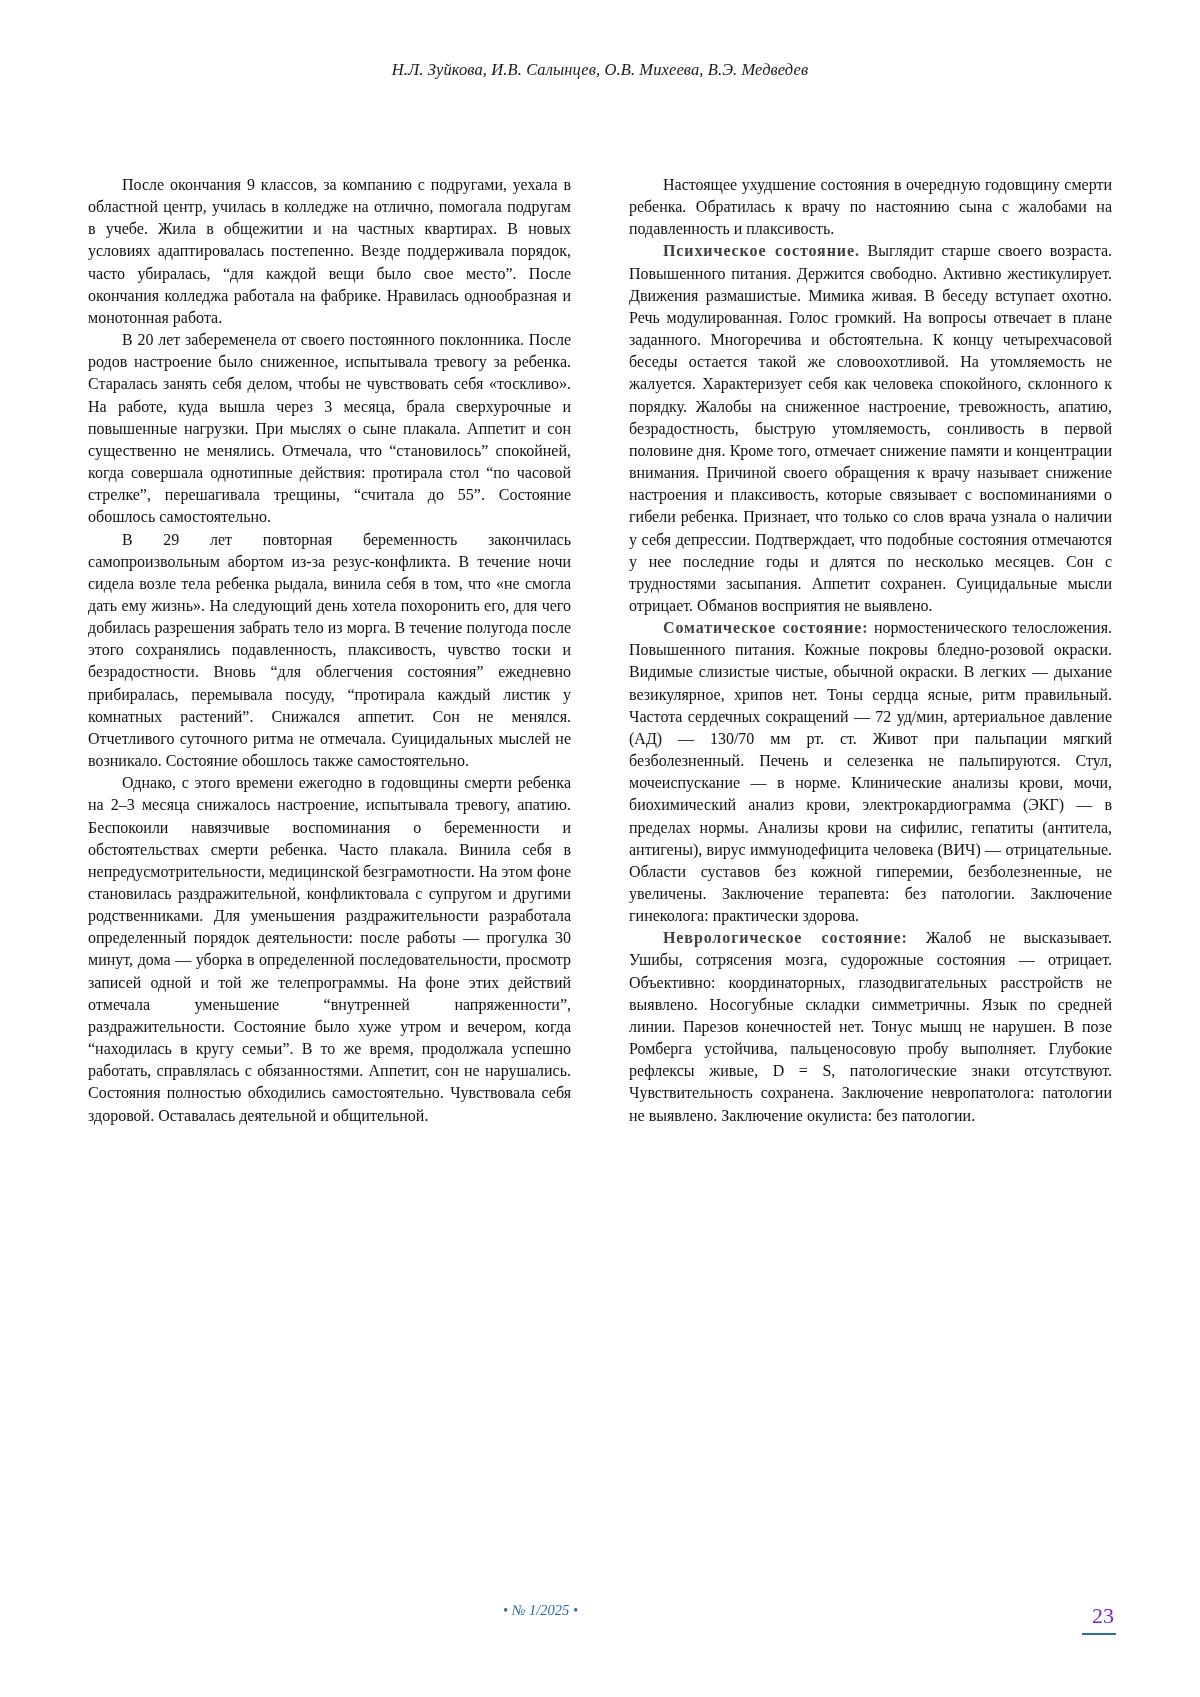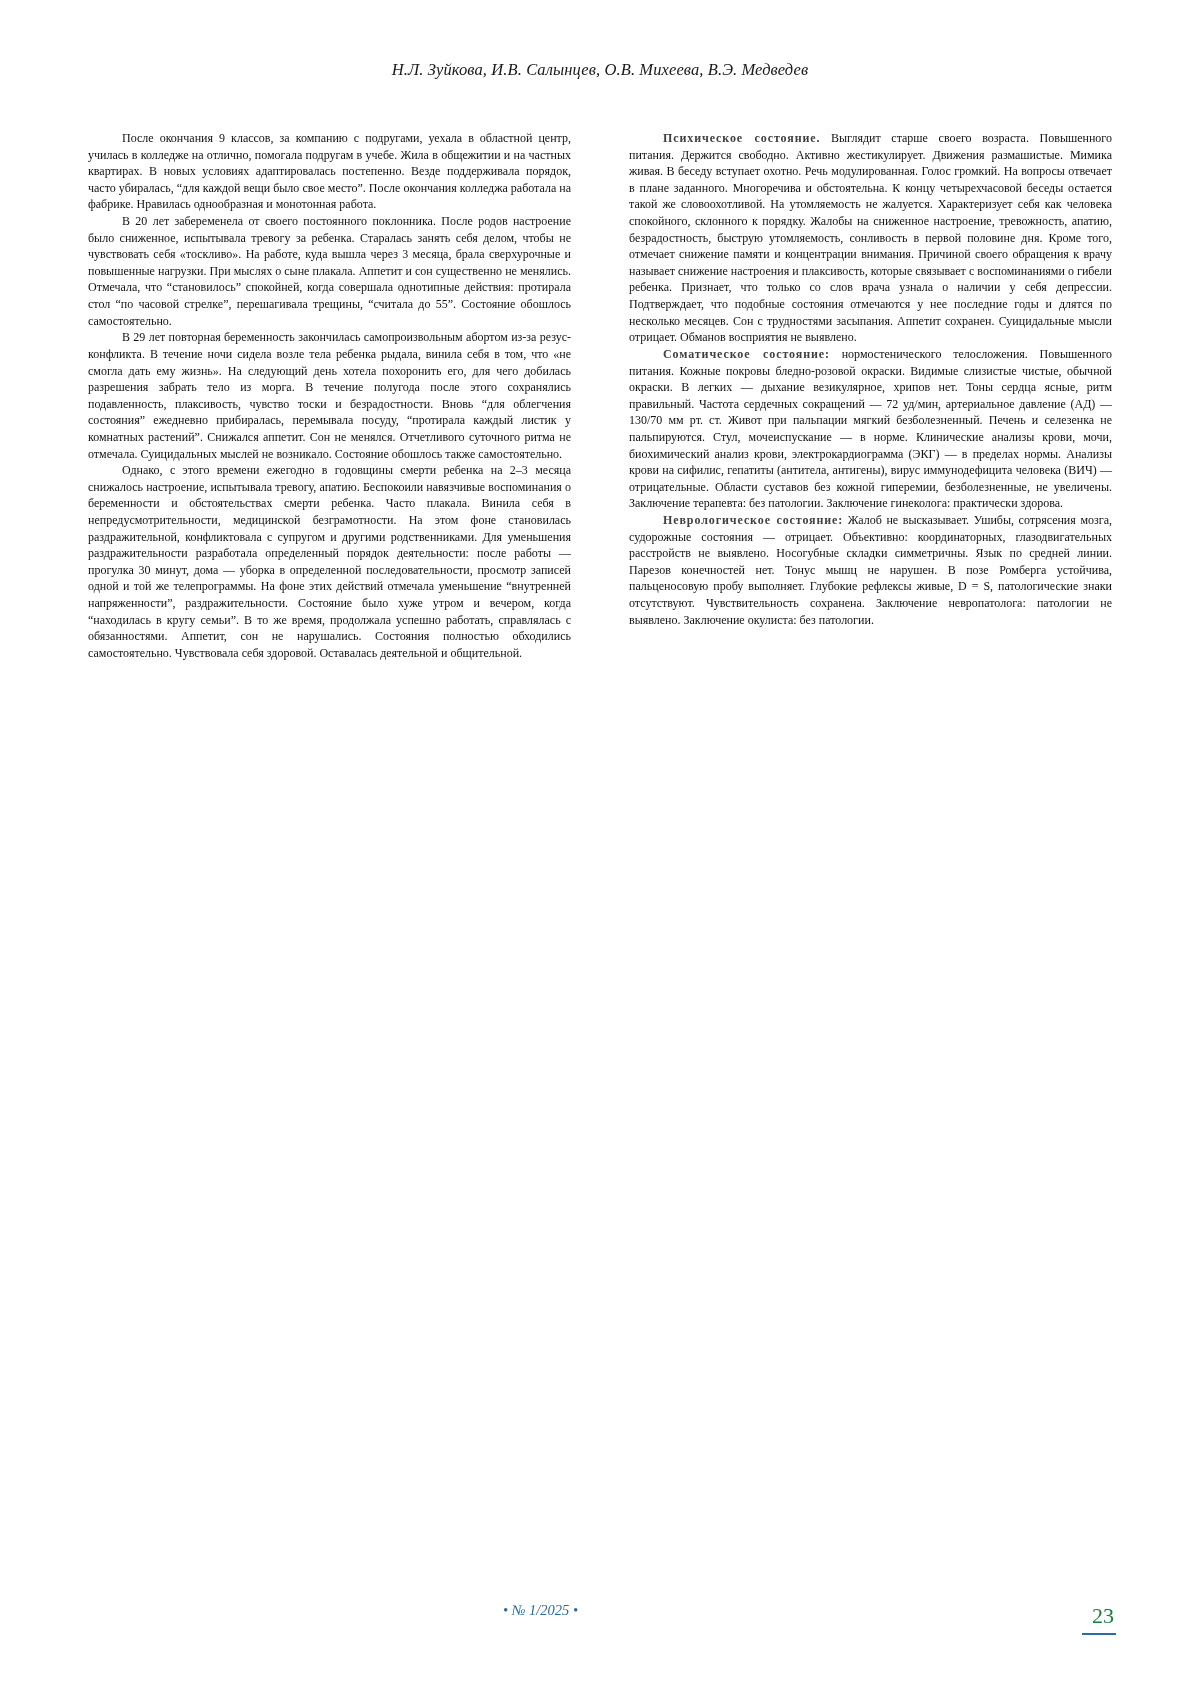--- a/index.html
+++ b/index.html
@@ -34,25 +34,26 @@
     position: absolute;
     top: 130px;
     left: 88px;
     width: 1024px;
     height: 1400px;
     display: flex;
     gap: 58px;
   }
   .col {
     width: 483px;
-    font-size: 12px;
+    font-size: 16px;
     line-height: 1.385;
     text-align: justify;
     text-justify: inter-word;
     hyphens: manual;
+    margin-top: 44px;
   }
   .col p {
     margin: 0;
     text-indent: 34px;
   }
   .heading-inline {
     color: #404040;
     font-weight: bold;
     letter-spacing: 0.9px;
   }
@@ -64,21 +65,21 @@
     text-align: center;
     font-size: 14.5px;
     font-style: italic;
     color: #2b6ca3;
   }
   .page-number {
     position: absolute;
     bottom: 68px;
     right: 86px;
     font-size: 22px;
-    color: #15803d;
+    color: #6d28d9;
   }
   .page-number-rule {
     position: absolute;
     bottom: 62px;
     right: 84px;
     width: 34px;
     height: 2px;
     background: #2b6ca3;
   }
 </style>
@@ -92,20 +93,21 @@
   <div class="columns">
 
     <div class="col">
       <p>После окончания 9 классов, за компанию с подругами, уехала в областной центр, училась в колледже на отлично, помогала подругам в учебе. Жила в общежитии и на частных квартирах. В новых условиях адаптировалась постепенно. Везде поддерживала порядок, часто убиралась, “для каждой вещи было свое место”. После окончания колледжа работала на фабрике. Нравилась однообразная и монотонная работа.</p>
       <p>В 20 лет забеременела от своего постоянного поклонника. После родов настроение было сниженное, испытывала тревогу за ребенка. Старалась занять себя делом, чтобы не чувствовать себя «тоскливо». На работе, куда вышла через 3 месяца, брала сверхурочные и повышенные нагрузки. При мыслях о сыне плакала. Аппетит и сон существенно не менялись. Отмечала, что “становилось” спокойней, когда совершала однотипные действия: протирала стол “по часовой стрелке”, перешагивала трещины, “считала до 55”. Состояние обошлось самостоятельно.</p>
       <p>В 29 лет повторная беременность закончилась самопроизвольным абортом из-за резус-конфликта. В течение ночи сидела возле тела ребенка рыдала, винила себя в том, что «не смогла дать ему жизнь». На следующий день хотела похоронить его, для чего добилась разрешения забрать тело из морга. В течение полугода после этого сохранялись подавленность, плаксивость, чувство тоски и безрадостности. Вновь “для облегчения состояния” ежедневно прибиралась, перемывала посуду, “протирала каждый листик у комнатных растений”. Снижался аппетит. Сон не менялся. Отчетливого суточного ритма не отмечала. Суицидальных мыслей не возникало. Состояние обошлось также самостоятельно.</p>
       <p>Однако, с этого времени ежегодно в годовщины смерти ребенка на 2–3 месяца снижалось настроение, испытывала тревогу, апатию. Беспокоили навязчивые воспоминания о беременности и обстоятельствах смерти ребенка. Часто плакала. Винила себя в непредусмотрительности, медицинской безграмотности. На этом фоне становилась раздражительной, конфликтовала с супругом и другими родственниками. Для уменьшения раздражительности разработала определенный порядок деятельности: после работы — прогулка 30 минут, дома — уборка в определенной последовательности, просмотр записей одной и той же телепрограммы. На фоне этих действий отмечала уменьшение “внутренней напряженности”, раздражительности. Состояние было хуже утром и вечером, когда “находилась в кругу семьи”. В то же время, продолжала успешно работать, справлялась с обязанностями. Аппетит, сон не нарушались. Состояния полностью обходились самостоятельно. Чувствовала себя здоровой. Оставалась деятельной и общительной.</p>
     </div>
 
     <div class="col">
+      <p><span>Настоящее ухудшение состояния в очередную годовщину смерти ребенка. Обратилась к врачу по настоянию сына с жалобами на подавленность и плаксивость.</span></p>
       <p><span class="heading-inline">Психическое состояние.</span><span> Выглядит старше своего возраста. Повышенного питания. Держится свободно. Активно жестикулирует. Движения размашистые. Мимика живая. В беседу вступает охотно. Речь модулированная. Голос громкий. На вопросы отвечает в плане заданного. Многоречива и обстоятельна. К концу четырехчасовой беседы остается такой же словоохотливой. На утомляемость не жалуется. Характеризует себя как человека спокойного, склонного к порядку. Жалобы на сниженное настроение, тревожность, апатию, безрадостность, быструю утомляемость, сонливость в первой половине дня. Кроме того, отмечает снижение памяти и концентрации внимания. Причиной своего обращения к врачу называет снижение настроения и плаксивость, которые связывает с воспоминаниями о гибели ребенка. Признает, что только со слов врача узнала о наличии у себя депрессии. Подтверждает, что подобные состояния отмечаются у нее последние годы и длятся по несколько месяцев. Сон с трудностями засыпания. Аппетит сохранен. Суицидальные мысли отрицает. Обманов восприятия не выявлено.</span></p>
       <p><span class="heading-inline">Соматическое состояние:</span><span> нормостенического телосложения. Повышенного питания. Кожные покровы бледно-розовой окраски. Видимые слизистые чистые, обычной окраски. В легких — дыхание везикулярное, хрипов нет. Тоны сердца ясные, ритм правильный. Частота сердечных сокращений — 72 уд/мин, артериальное давление (АД) — 130/70 мм рт. ст. Живот при пальпации мягкий безболезненный. Печень и селезенка не пальпируются. Стул, мочеиспускание — в норме. Клинические анализы крови, мочи, биохимический анализ крови, электрокардиограмма (ЭКГ) — в пределах нормы. Анализы крови на сифилис, гепатиты (антитела, антигены), вирус иммунодефицита человека (ВИЧ) — отрицательные. Области суставов без кожной гиперемии, безболезненные, не увеличены. Заключение терапевта: без патологии. Заключение гинеколога: практически здорова.</span></p>
       <p><span class="heading-inline">Неврологическое состояние:</span><span> Жалоб не высказывает. Ушибы, сотрясения мозга, судорожные состояния — отрицает. Объективно: координаторных, глазодвигательных расстройств не выявлено. Носогубные складки симметричны. Язык по средней линии. Парезов конечностей нет. Тонус мышц не нарушен. В позе Ромберга устойчива, пальценосовую пробу выполняет. Глубокие рефлексы живые, D = S, патологические знаки отсутствуют. Чувствительность сохранена. Заключение невропатолога: патологии не выявлено. Заключение окулиста: без патологии.</span></p>
     </div>
 
   </div>
 
   <div class="footer">• № 1/2025 •</div>
   <div class="page-number">23</div>
   <div class="page-number-rule"></div>

